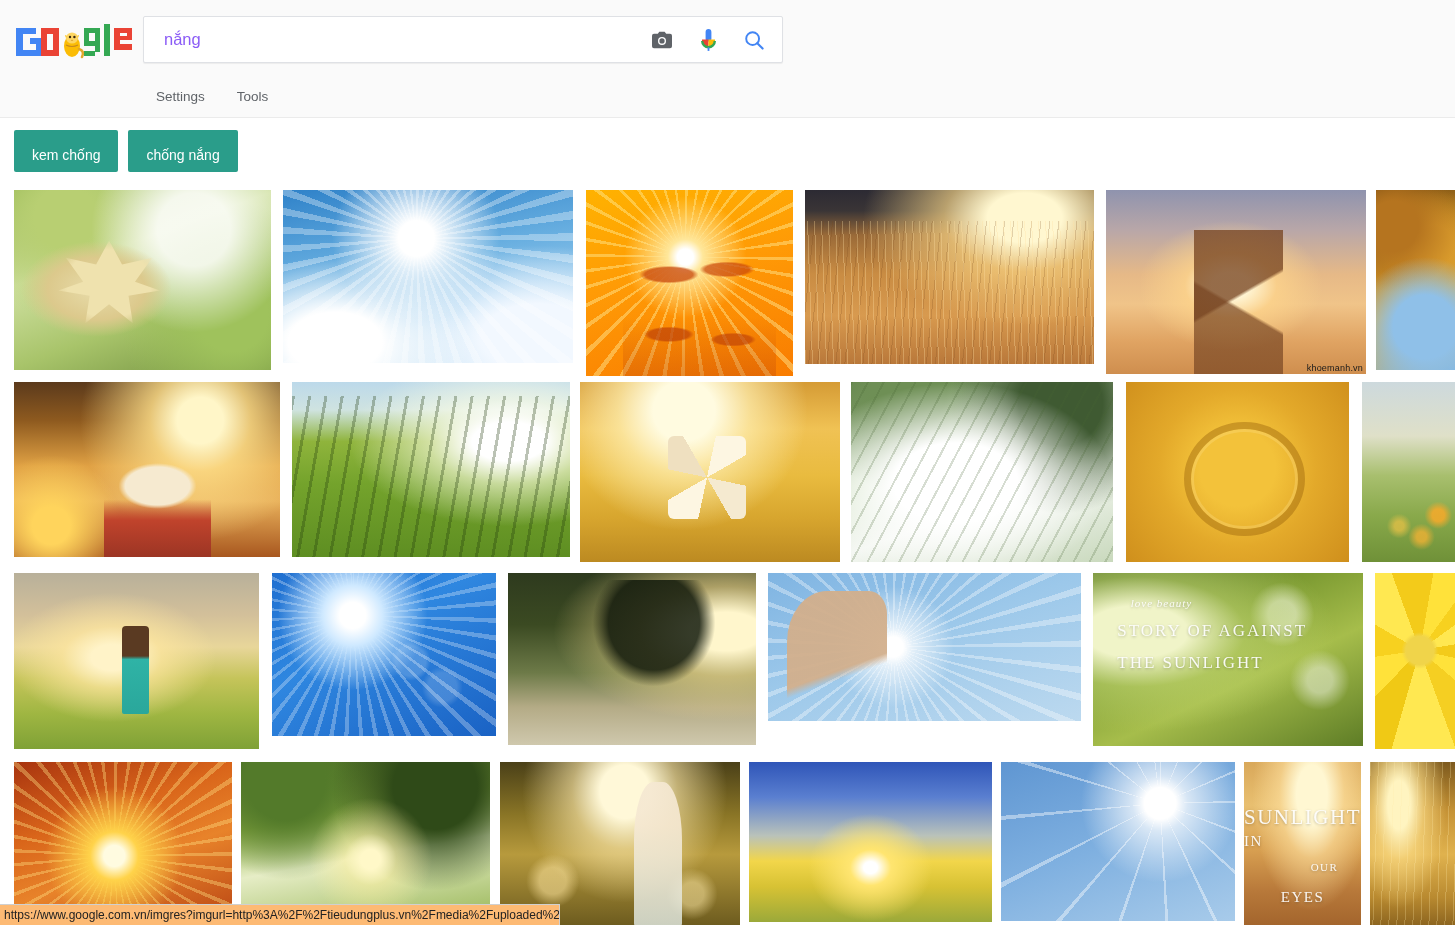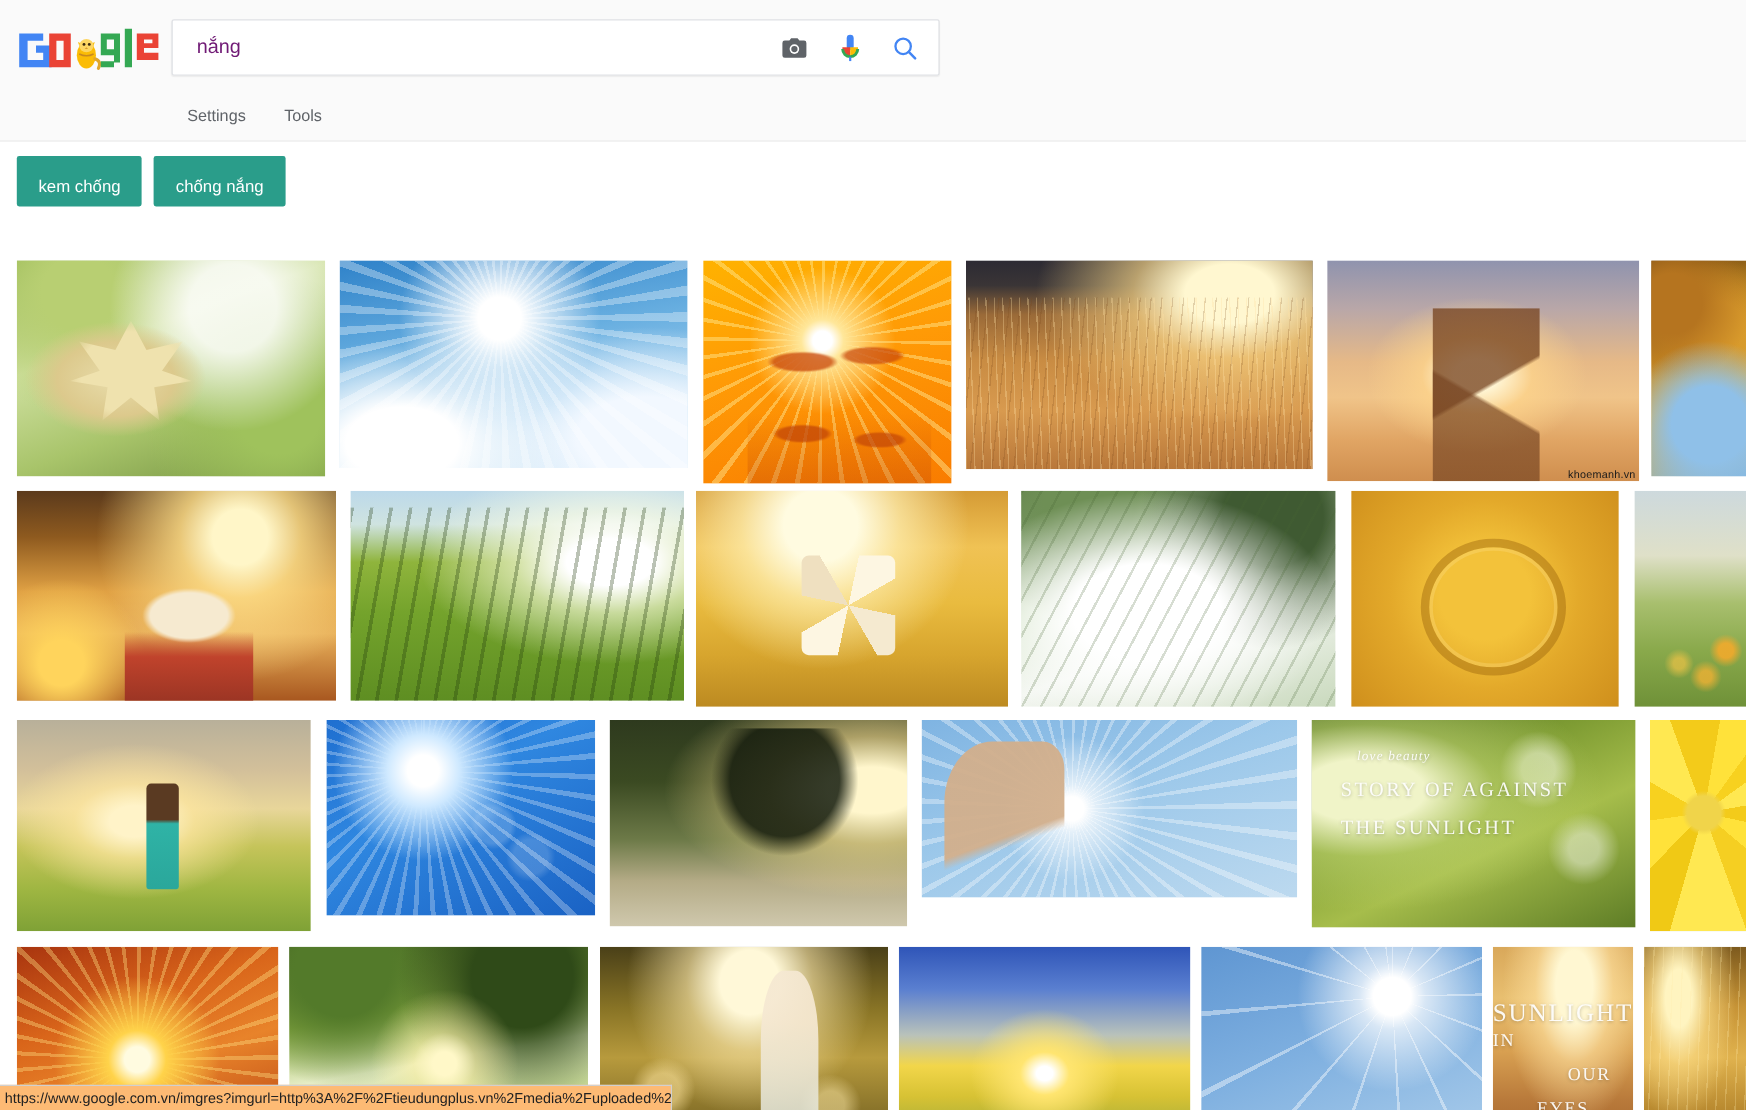--- a/index.html
+++ b/index.html
@@ -39,21 +39,21 @@
     box-shadow: 0 1px 1px rgba(0,0,0,0.06);
     display: flex;
     align-items: center;
     padding: 0 10px 0 18px;
   }
   .search-input {
     flex: 1;
     border: none;
     outline: none;
     font-size: 16.5px;
-    color: #701a75;
+    color: #8b5cf6;
     font-family: "Liberation Sans", sans-serif;
     background: transparent;
     height: 100%;
   }
   .search-icons {
     display: flex;
     align-items: center;
     gap: 22px;
     padding-right: 6px;
   }
@@ -136,21 +136,20 @@
     position: absolute;
     left: 0;
     display: flex;
     align-items: flex-start;
   }
   .tile {
     position: relative;
     overflow: hidden;
     cursor: pointer;
     flex: none;
-    margin-top: 27px;
   }
   .tile .art { position: absolute; inset: 0; }
 
   
   .wm {
     position: absolute;
     right: 3px; bottom: 1px;
     font-size: 9px;
     color: #1a1a1a;
     font-family: "Liberation Sans", sans-serif;
@@ -493,21 +492,21 @@
       <div class="tile" style="position: absolute; left: 749px; top: 0px; width: 243px; height: 160px;">
         <div class="art a-horizon"></div>
       </div>
       <div class="tile" style="position: absolute; left: 1001px; top: 0px; width: 234px; height: 159px;">
         <div class="art a-blue-star"></div>
       </div>
       <div class="tile" style="position: absolute; left: 1244px; top: 0px; width: 117px; height: 165px;">
         <div class="art a-eyes-quote"></div>
         <div class="overlay-text" style="left: 0px; right: 0px; text-align: left; top: 26%; font-size: 21px; letter-spacing: 1.5px;">SUNLIGHT</div>
         <div class="overlay-text" style="left: 0px; right: 0px; text-align: left; top: 43%; font-size: 15px; letter-spacing: 1.5px;">IN</div>
-        <div class="overlay-text" style="left: 0px; right: 0px; text-align: center; top: 60%; font-size: 15px; letter-spacing: 1.5px; padding-left: 44px;">OUR</div>
+        <div class="overlay-text" style="left: 0px; right: 0px; text-align: center; top: 60%; font-size: 11px; letter-spacing: 1.5px; padding-left: 44px;">OUR</div>
         <div class="overlay-text" style="left: 0px; right: 0px; text-align: center; top: 77%; font-size: 15px; letter-spacing: 1.5px;">EYES</div>
       </div>
       <div class="tile" style="position: absolute; left: 1370px; top: 0px; width: 85px; height: 165px;">
         <div class="art a-golden-grass"></div>
       </div>
     </div>
   </div>
 
 <div class="statusbar">https://www.google.com.vn/imgres?imgurl=http%3A%2F%2Ftieudungplus.vn%2Fmedia%2Fuploaded%2</div>
 

